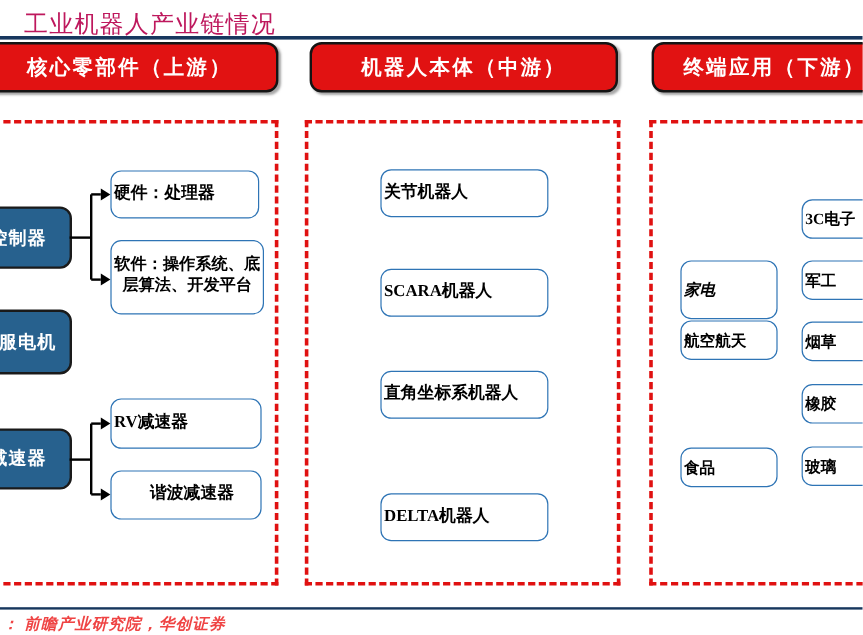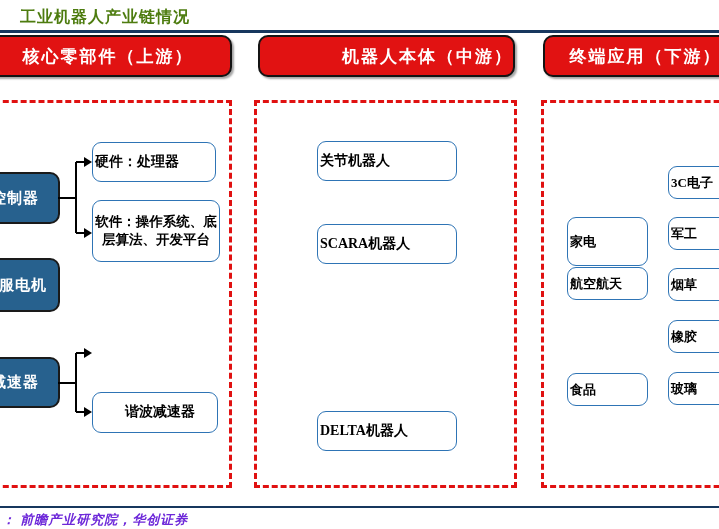--- a/index.html
+++ b/index.html
@@ -1,54 +1,54 @@
 <!DOCTYPE html>
 <html><head>
 <meta charset="utf-8">
 <style>
   * { margin:0; padding:0; box-sizing:border-box; }
   html,body { background:#ffffff; }
   body { font-family:"Liberation Serif", serif; }
   .canvas { position:relative; width:719px; height:529px; overflow:hidden; background:#ffffff; }
 
-  .title { position:absolute; left:20px; top:7px; font-size:16px; font-weight:bold; color:#4d7c0f; letter-spacing:1px; }
+  .title { position:absolute; left:20px; top:7px; font-size:20px; font-weight:normal; color:#be185d; letter-spacing:1px; }
   .rule-top { position:absolute; left:0; top:30px; width:719px; height:3px; background:#17375E; }
   .rule-bottom { position:absolute; left:0; top:506px; width:719px; height:2px; background:#17375E; }
-  .footer { position:absolute; left:2px; top:511px; font-size:13px; font-style:italic; font-weight:bold; color:#6d28d9; letter-spacing:1px; }
+  .footer { position:absolute; left:2px; top:511px; font-size:13px; font-style:italic; font-weight:bold; color:#ef4444; letter-spacing:1px; }
 
   .hdr { position:absolute; top:35px; height:42px; background:#E11212; border:2.5px solid #141414; border-radius:10px;
          color:#ffffff; font-weight:bold; font-size:17px; letter-spacing:2px;
          display:flex; align-items:center; justify-content:center; box-shadow:2px 2px 2px rgba(0,0,0,0.35); }
 
   .zone { position:absolute; top:100px; height:388px; border:3px dashed #E01111; background:transparent; }
 
   .darkbox { position:absolute; left:-30px; width:90px; background:#27618E; border:2px solid #1a1a1a; border-radius:10px;
              color:#ffffff; font-weight:bold; font-size:15px; letter-spacing:1px;
              display:flex; align-items:center; justify-content:center; }
 
   .wbox { position:absolute; background:#ffffff; border:1.5px solid #2E74B5; border-radius:9px;
           color:#000000; font-weight:bold; font-size:14px; line-height:1.35; text-align:center;
           display:flex; align-items:center; justify-content:flex-start; padding:2px; }
   .wbox.small { font-size:13px; }
-  .wbox.multiline { font-size:13.5px; }
+  .wbox.multiline { font-size:13.5px;font-family:Liberation Mono, monospace; }
 
   .connectors { position:absolute; left:0; top:0; pointer-events:none; }
 </style>
 </head>
 <body>
 
 <div class="canvas">
 
   <div class="title">工业机器人产业链情况</div>
   <div class="rule-top"></div>
 
   <div class="hdr" style="left:-16px; width:248px;">
     <span>核心零部件（上游）</span>
   </div>
-  <div class="hdr" style="left:258px; width:257px;justify-content:flex-end;">
+  <div class="hdr" style="left:258px; width:257px;">
     <span>机器人本体（中游）</span>
   </div>
   <div class="hdr" style="left:543px; width:205px;">
     <span>终端应用（下游）</span>
   </div>
 
   <div class="zone" style="left:-24px; width:256px;"></div>
   <div class="zone" style="left:254px; width:263px;"></div>
   <div class="zone" style="left:541px; width:215px;"></div>
 
@@ -60,20 +60,23 @@
   </div>
   <div class="darkbox" style="top:357px; height:51px;">
     <span>减速器</span>
   </div>
 
   <div class="wbox" style="left:92px; top:142px; width:124px; height:40px;">
     <span>硬件：处理器</span>
   </div>
   <div class="wbox multiline" style="left:92px; top:200px; width:128px; height:62px;">
     <span>软件：操作系统、底层算法、开发平台</span>
+  </div>
+  <div class="wbox" style="left:92px; top:332px; width:126px; height:42px;">
+    <span>RV减速器</span>
   </div>
   <div class="wbox" style="left:92px; top:392px; width:126px; height:41px;padding-left:32px;">
     <span>谐波减速器</span>
   </div>
 
   <svg class="connectors" width="240" height="500" viewBox="0 0 240 500">
     <g stroke="#000000" stroke-width="2" fill="none">
       <line x1="58" y1="198" x2="76" y2="198"></line>
       <line x1="76" y1="162" x2="76" y2="233"></line>
       <line x1="76" y1="162" x2="84" y2="162"></line>
@@ -90,25 +93,28 @@
       <polygon points="84,407 92,412 84,417"></polygon>
     </g>
   </svg>
 
   <div class="wbox" style="left:317px; top:141px; width:140px; height:40px;">
     <span>关节机器人</span>
   </div>
   <div class="wbox" style="left:317px; top:224px; width:140px; height:40px;">
     <span>SCARA机器人</span>
   </div>
+  <div class="wbox" style="left:317px; top:309px; width:140px; height:40px;">
+    <span>直角坐标系机器人</span>
+  </div>
   <div class="wbox" style="left:317px; top:391px; width:140px; height:40px;margin-top:20px;">
     <span>DELTA机器人</span>
   </div>
 
-  <div class="wbox small" style="left:567px; top:217px; width:81px; height:49px;">
+  <div class="wbox small" style="left:567px; top:217px; width:81px; height:49px;font-style:italic;">
     <span>家电</span>
   </div>
   <div class="wbox small" style="left:567px; top:267px; width:81px; height:33px;">
     <span>航空航天</span>
   </div>
   <div class="wbox small" style="left:567px; top:373px; width:81px; height:33px;">
     <span>食品</span>
   </div>
 
   <div class="wbox small" style="left:668px; top:166px; width:84px; height:33px;">

